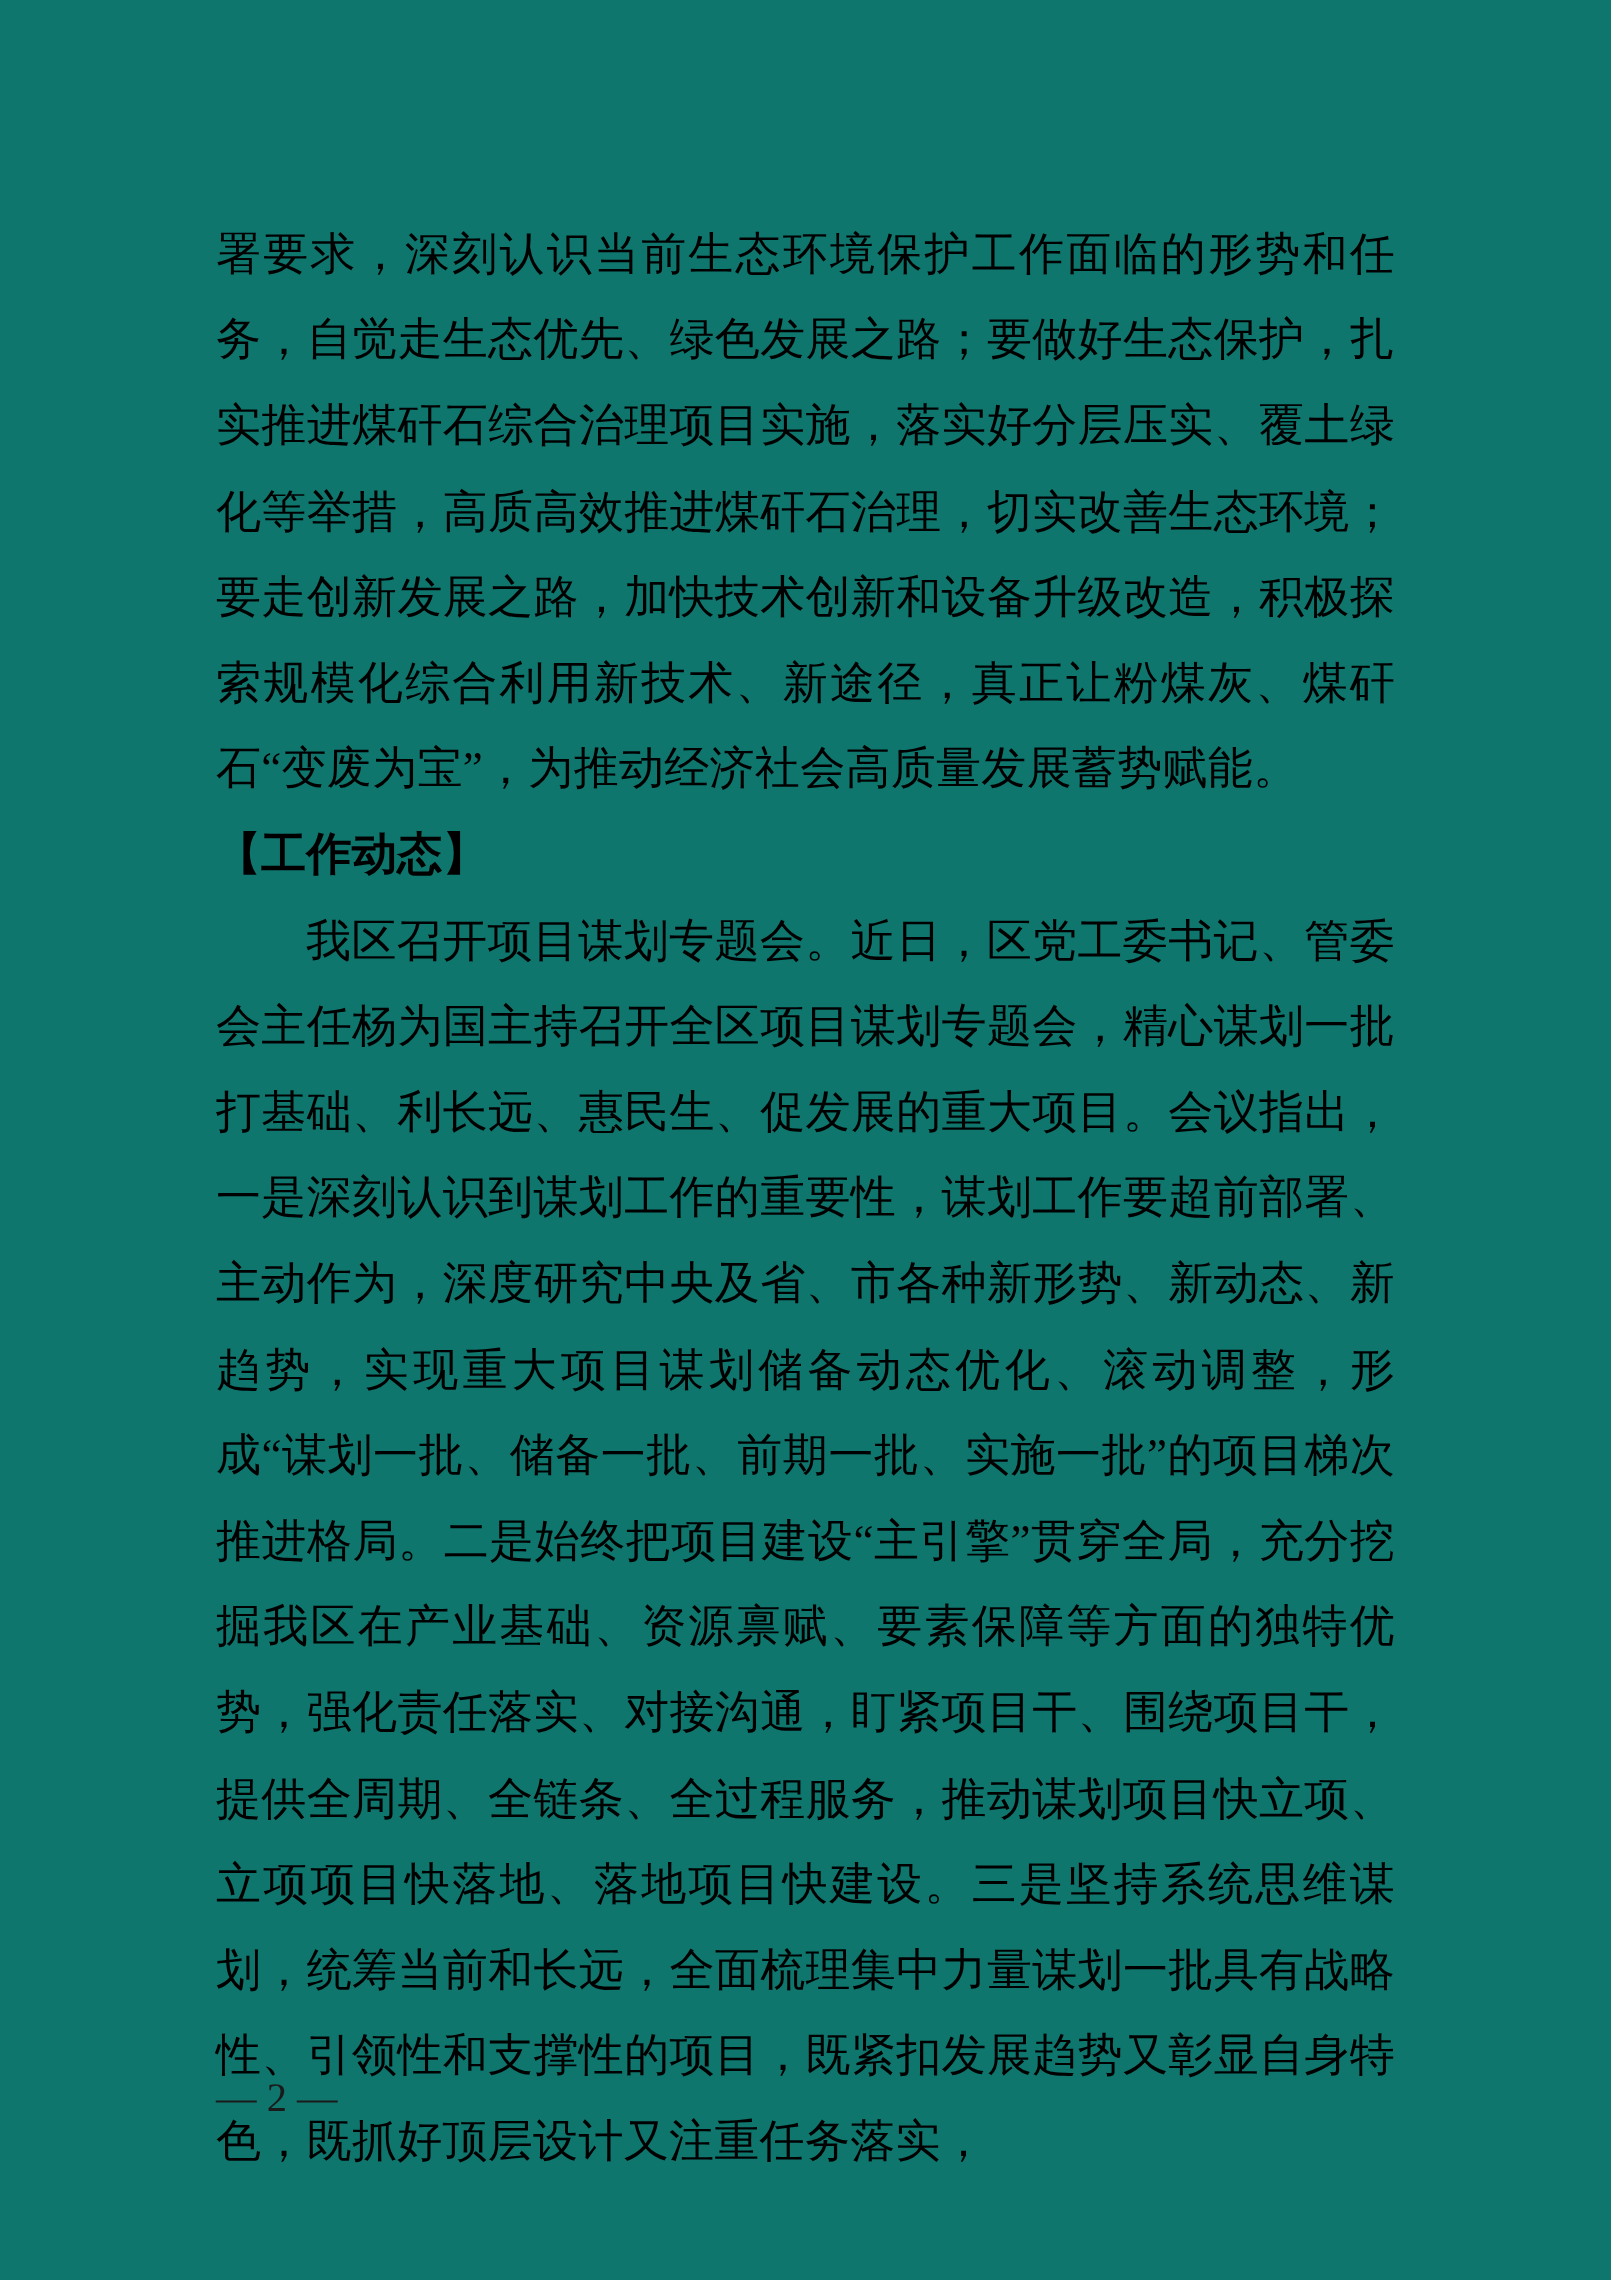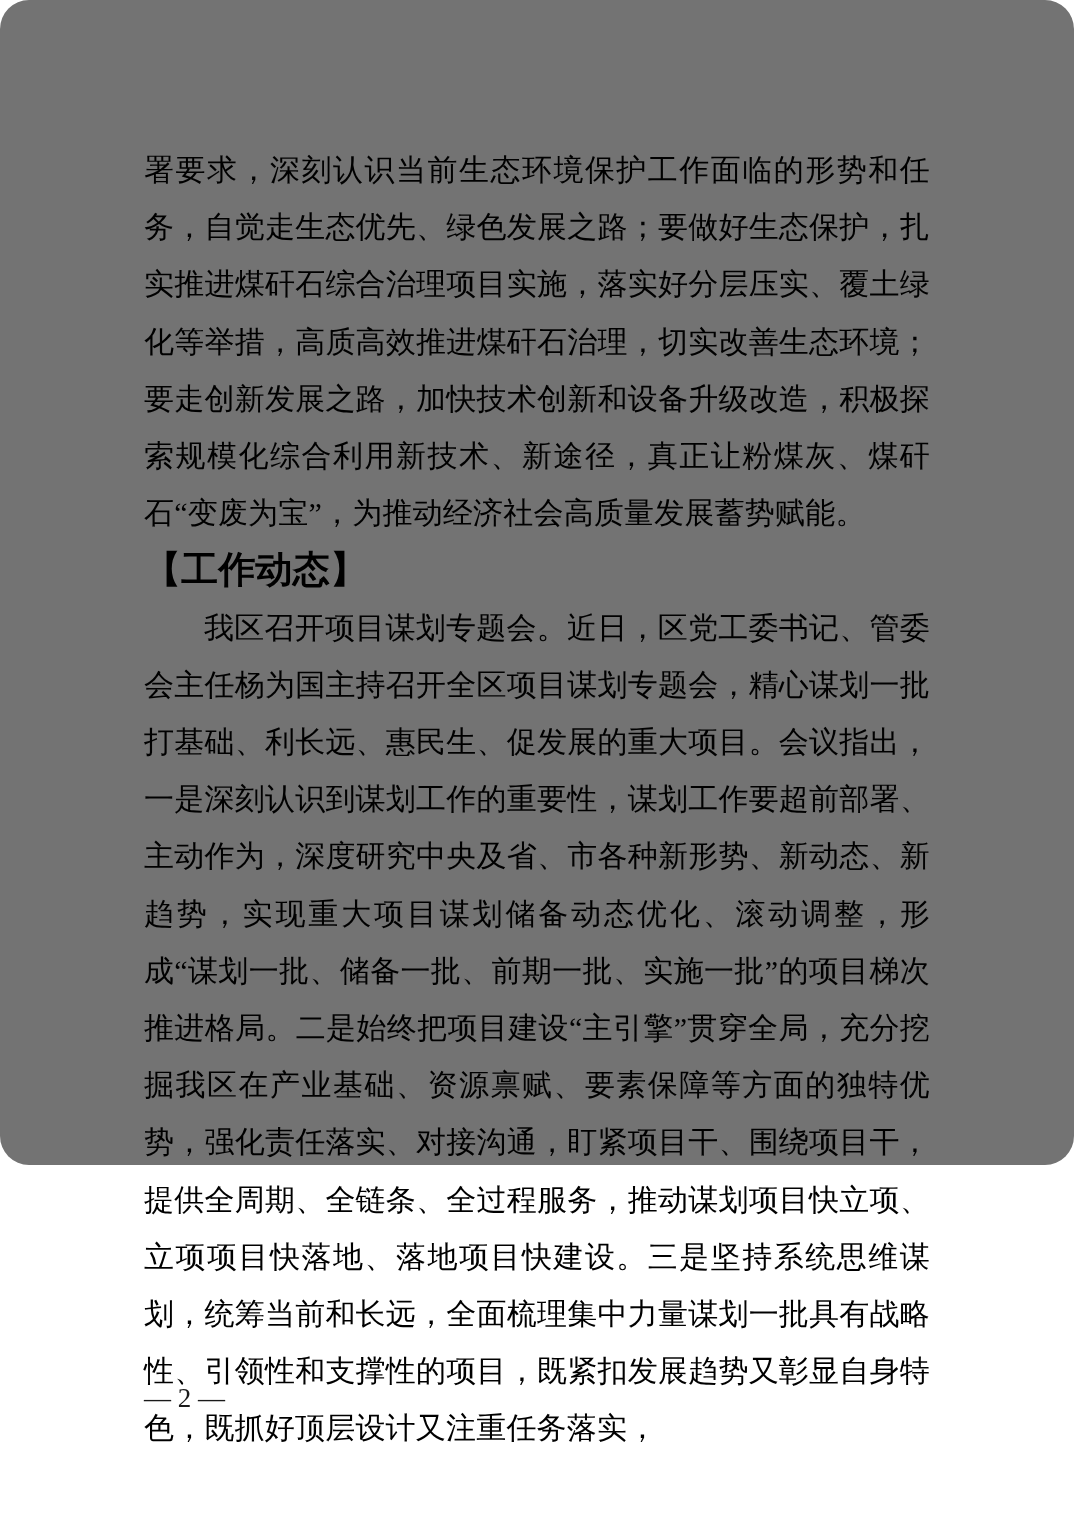--- a/index.html
+++ b/index.html
@@ -14,23 +14,22 @@
     position: relative;
     overflow: hidden;
     font-family: "Liberation Serif", "DejaVu Serif", serif;
     color: #000000;
   }
 
   .page {
     position: absolute;
     left: 0; top: 0;
     width: 1074px;
-    height: 1165px;
-    background: #737373;
-    border-radius: 29px;
+    height: 1520px;
+    background: #0f766e;
   }
 
   .content {
     position: absolute;
     left: 144px;
     top: 141px;
     width: 786px;
   }
 
   .body-text {
@@ -52,21 +51,21 @@
     margin-top: -57.2px;           
     text-align: right;
     font-size: 30px;
     line-height: 57.2px;
     letter-spacing: 0.2px;
   }
 
   .section-header {
     font-family: "Liberation Sans", "DejaVu Sans", sans-serif;
     font-weight: bold;
-    font-size: 37px;
+    font-size: 30px;
     line-height: 57.2px;
     letter-spacing: 0.2px;
     color: #000000;
   }
 
   .news-paragraph {
     text-indent: 2em;              
   }
 
   .news-title-bold {

